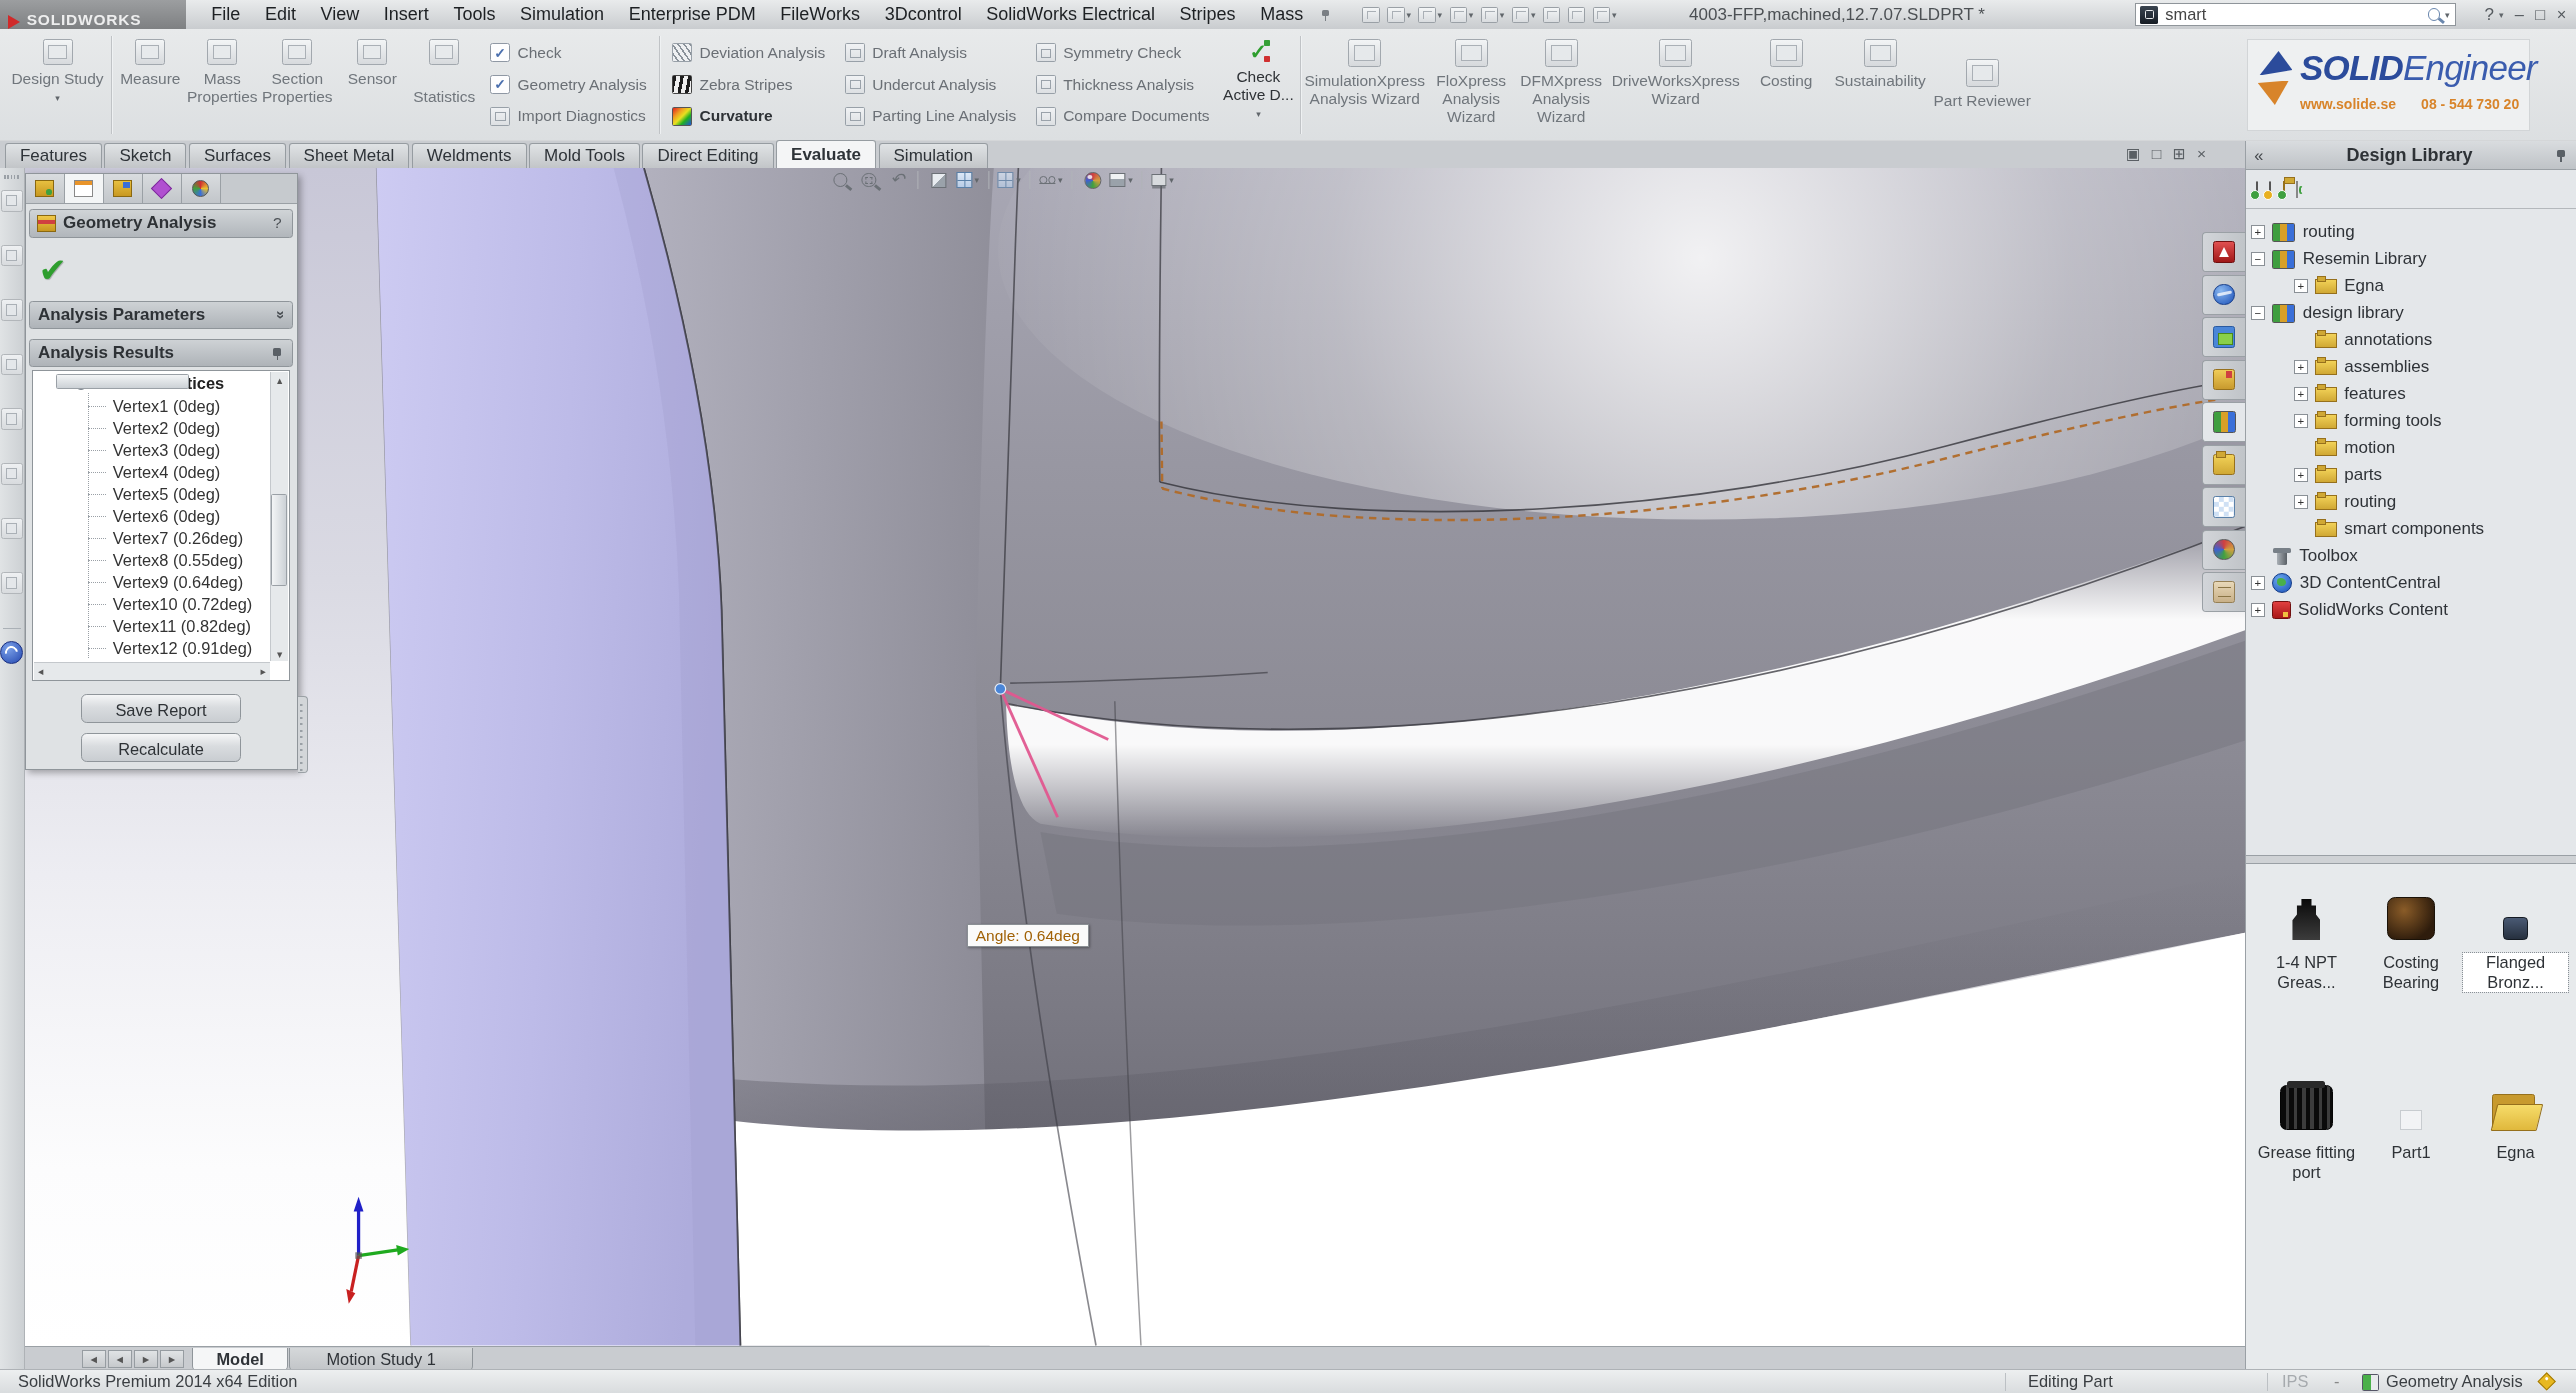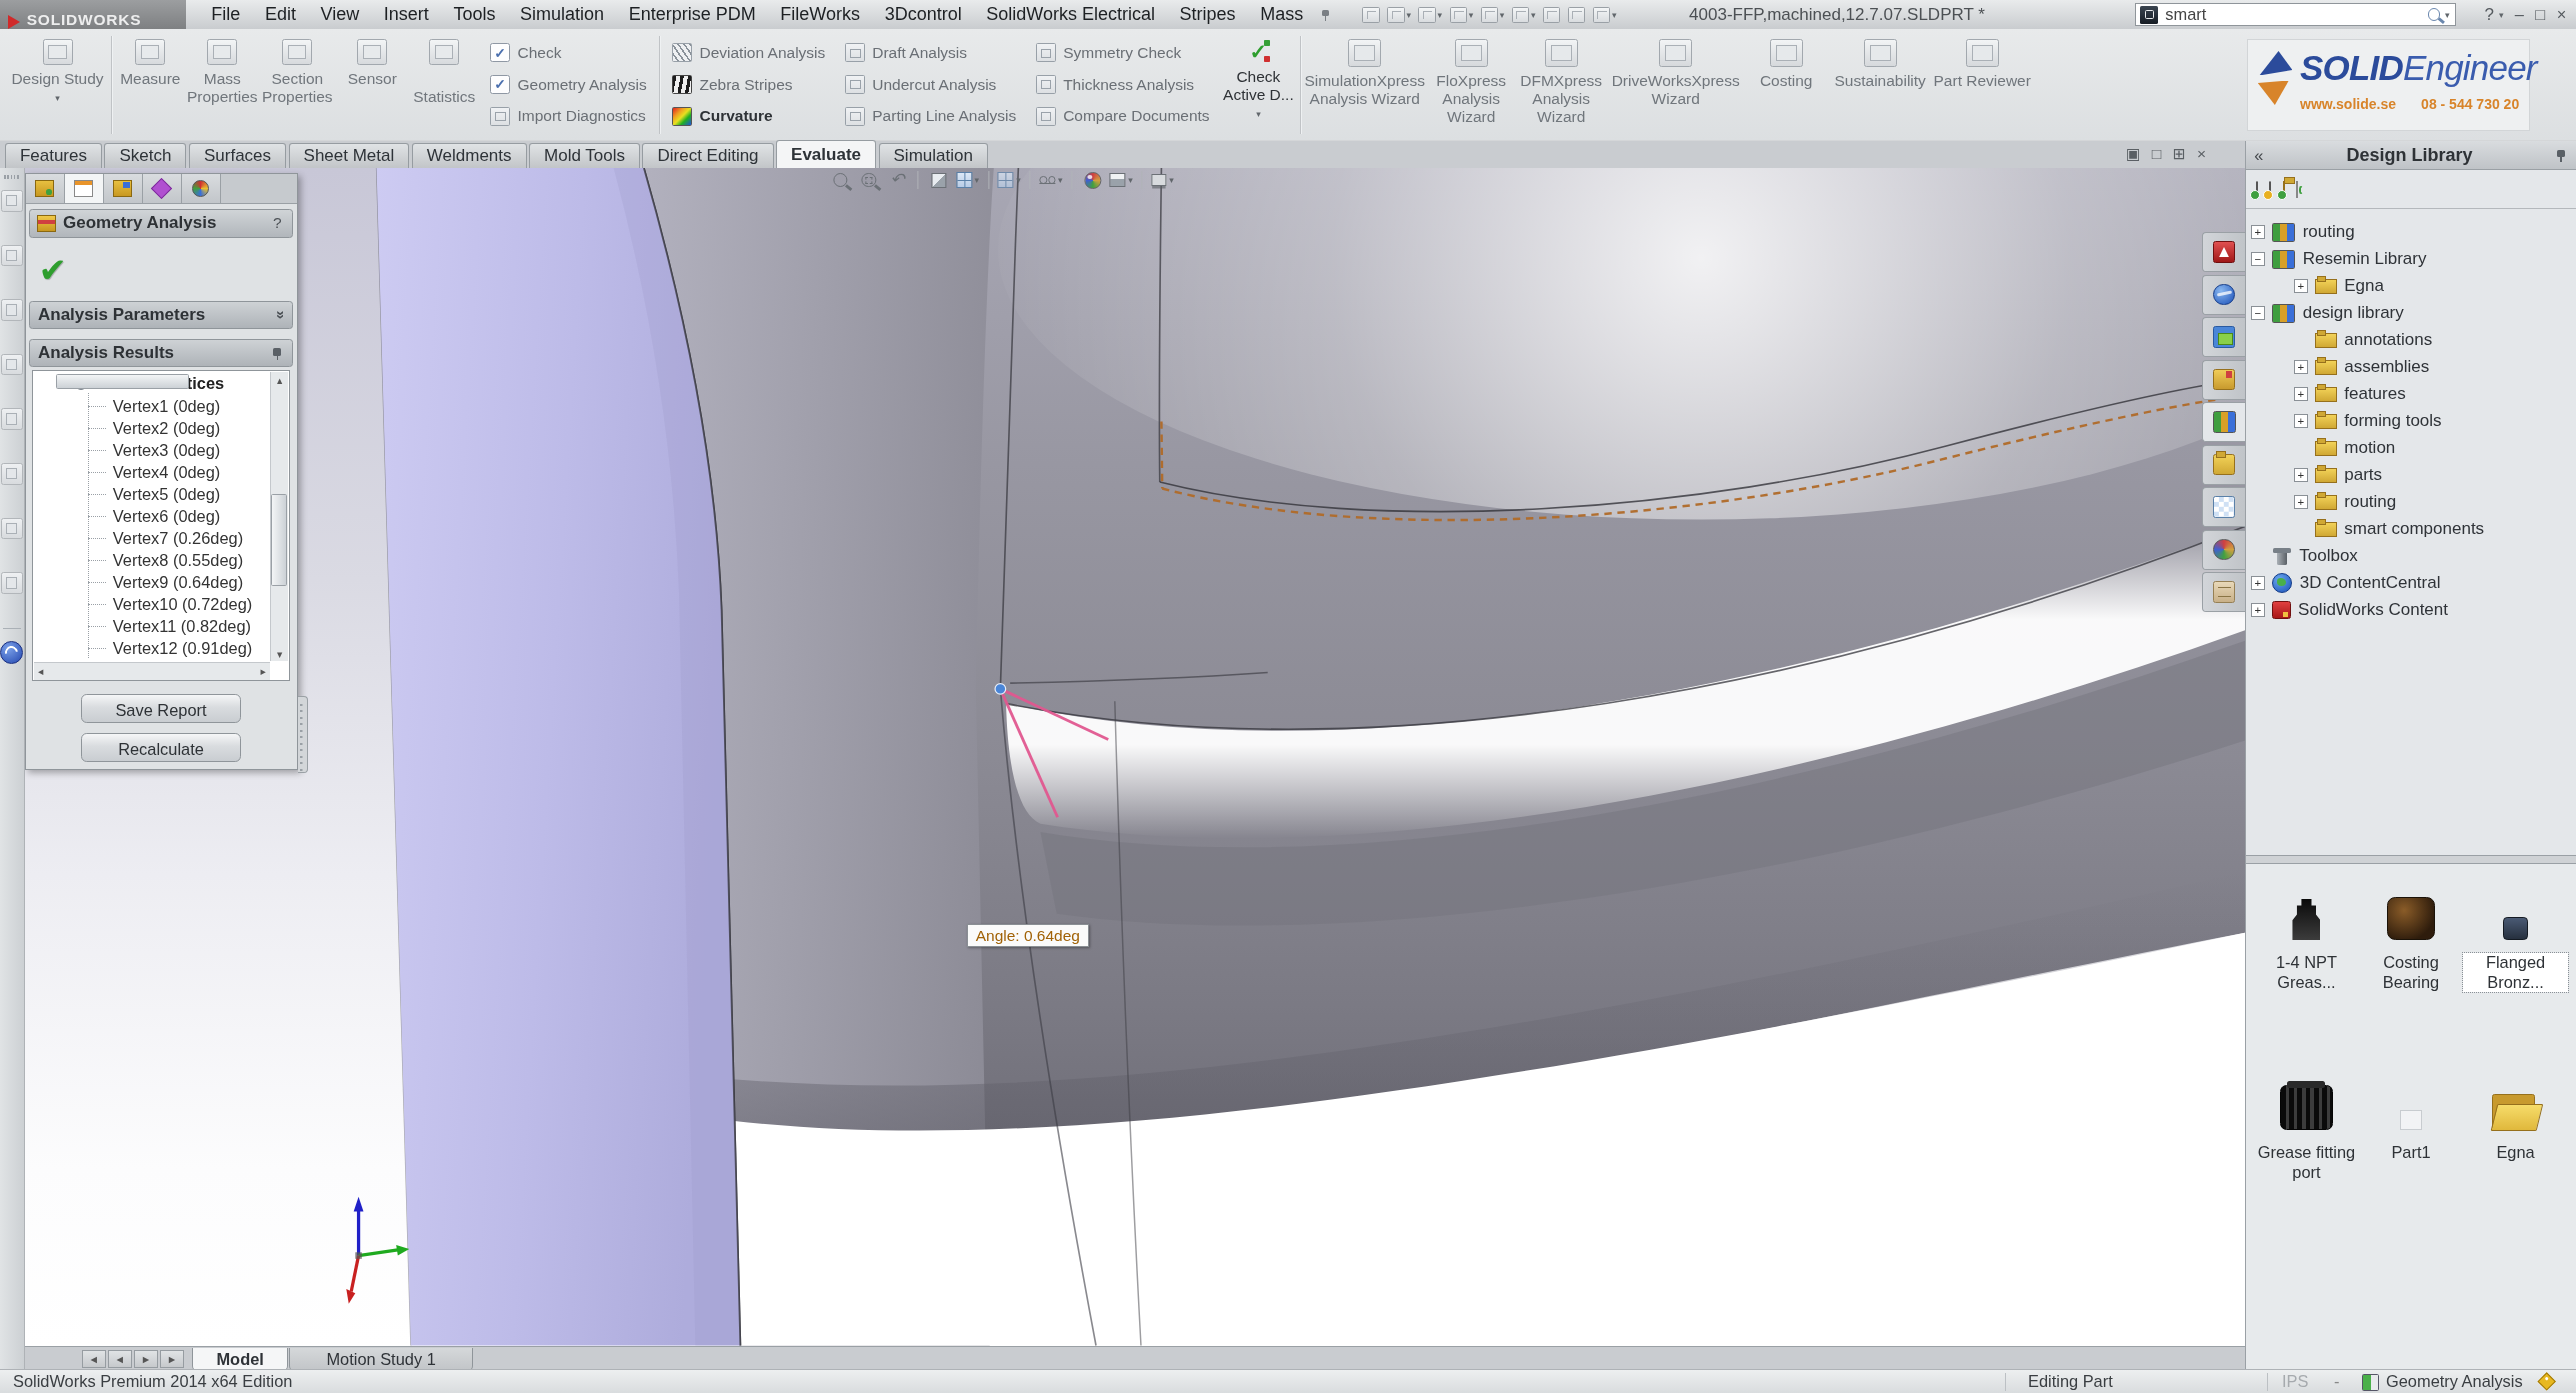--- a/index.html
+++ b/index.html
@@ -35,21 +35,21 @@
   
   .ribbon{position:absolute;top:29px;left:0;right:0;height:111px;display:flex;align-items:stretch;
           background:linear-gradient(#e8eaeb,#dcdfe1);padding-left:6.5px;box-sizing:border-box;}
   .rsep{width:0.8px;background:#c0c3c6;box-shadow:0.8px 0 0 #f2f4f5;margin:6.5px 2.5px;}
   .bigcol{display:flex;flex-direction:column;align-items:center;justify-content:flex-start;padding-top:9.8px;gap:4.9px;}
   .blabel{font-size:15.5px;line-height:18px;color:#70767c;text-align:center;}
   .bic{width:28px;height:24.5px;border:0.8px solid #a2a8ae;border-radius:2.5px;background:linear-gradient(#f3f5f6,#d7dadd);position:relative;}
   .bic::after{content:"";position:absolute;inset:4.9px;border:0.8px solid #aab0b6;background:#e7eaec;}
   .toolsrow{display:flex;align-items:stretch;}
   .bigbtn{display:flex;flex-direction:column;align-items:center;padding-top:9.8px;gap:4.9px;}
-  .w88{width:72px;}.w95{width:78px;}.w100{width:82px;}.w110{width:90px;}.w120{width:98px;}
+  .w88{width:72px;}.w95{width:78px;}.w100{width:82px;}.w110{width:90px;}.w120{width:98px;margin-top:20px;}
   .w125{width:102px;}.w130{width:106px;}.w150{width:123px;}.w170{width:139px;}
   .statlow{margin-top:18px;}
   .stackcol{display:flex;flex-direction:column;justify-content:center;gap:7.4px;padding:0 9.8px;}
   .srow{display:flex;align-items:center;gap:7.4px;height:24.5px;}
   .slabel{font-size:15.5px;color:#6a6f75;white-space:nowrap;}
   .cic{width:18px;height:16.4px;border:0.8px solid #8f98a4;border-radius:2.5px;background:#fdfdfe;
        display:flex;align-items:center;justify-content:center;font-size:14px;font-weight:bold;color:#4a6fae;flex:none;}
   .mic{width:18px;height:16.4px;border:0.8px solid #98a0a8;border-radius:1.6px;background:linear-gradient(#f0f2f4,#dde0e3);flex:none;position:relative;}
   .mic-dev{background:repeating-linear-gradient(55deg,#eef0f2 0 3.3px,#8a929a 3.3px 4.9px);}
   .mic-zebra{background:repeating-linear-gradient(100deg,#1c1c1c 0 3.3px,#efefef 3.3px 7.4px);border-color:#444;}
@@ -250,21 +250,21 @@
               padding-left:57px;box-sizing:border-box;flex:none;}
   .mnav{display:flex;gap:1.6px;margin:3.3px 8.2px 0 0;}
   .mnav span{width:24.5px;height:18px;background:linear-gradient(#e0e3e5,#c6c9cc);border:0.8px solid #969ca1;
              font-size:10.6px;color:#555;display:flex;align-items:center;justify-content:center;box-sizing:border-box;}
   .mtab{padding:0 23px;height:22px;margin-top:1.6px;display:flex;align-items:center;font-size:16.4px;color:#2f3338;
         background:linear-gradient(#d5d8da,#c2c5c8);border:0.8px solid #8f959a;border-top:none;border-radius:0 0 4.9px 4.9px;margin-right:1.6px;}
   .mtab.active{background:#f5f6f7;font-weight:bold;}
   .mtab.motion{padding:0 36px;}
   .statusbar{position:absolute;left:0;right:0;bottom:0;height:23px;background:linear-gradient(#edeff0,#d9dcde);
              border-top:0.8px solid #aeb2b6;font-size:16.4px;color:#3a3e42;display:flex;align-items:center;}
-  .sb-left{padding-left:13px;}
+  .sb-left{padding-left:2px;margin-left:16px;}
   .sb-editing{position:absolute;left:2028px;}
   .sb-units{position:absolute;left:2282px;color:#a6aaae;}
   .sb-dash{position:absolute;left:2334px;color:#888;}
   .sb-gicon{position:absolute;left:2362px;top:4.1px;width:14.7px;height:14.7px;border:0.8px solid #556;border-radius:1.6px;
             background:linear-gradient(90deg,#4ab04a 50%,#e8eaec 50%);}
   .sb-tool{position:absolute;left:2386px;}
   .sb-tag{position:absolute;left:2540px;top:4.9px;width:11.4px;height:11.4px;background:#e8b820;border:0.8px solid #a07808;transform:rotate(45deg);}
   .sb-tag::after{content:"";position:absolute;left:1.6px;top:1.6px;width:3.3px;height:3.3px;background:#fff;border-radius:50%;}
   .sb-sep{position:absolute;top:2.5px;bottom:2.5px;width:0.8px;background:#bcc0c4;}
 </style>

